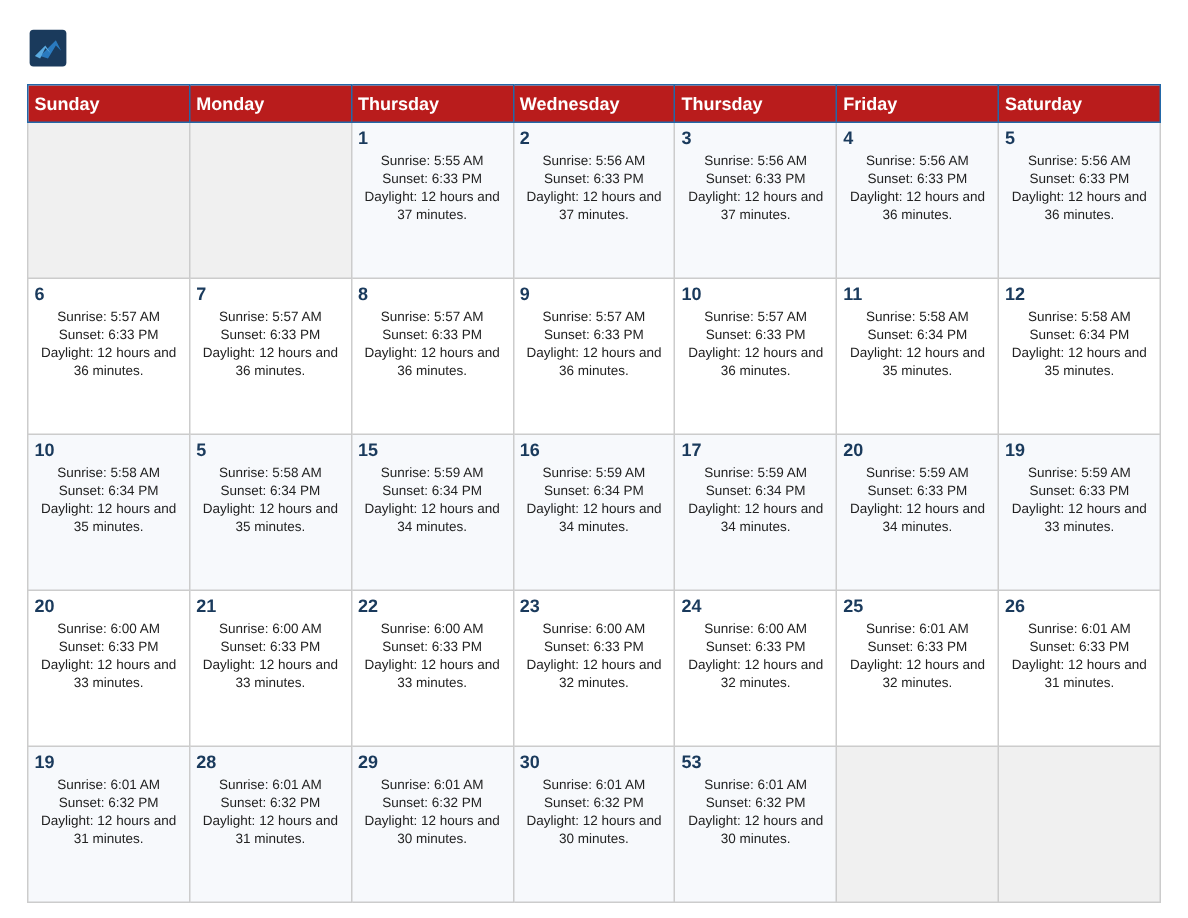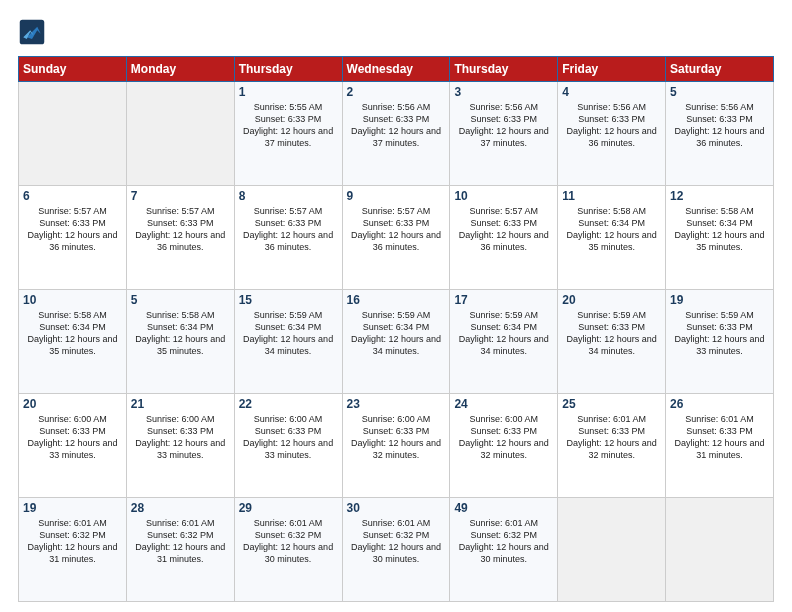--- a/index.html
+++ b/index.html
@@ -319,21 +319,21 @@
 Sunset: 6:32 PM
 Daylight: 12 hours and 30 minutes.</div>
           </td>
           <td>
             <span class="day-num">30</span>
             <div class="cell-text">Sunrise: 6:01 AM
 Sunset: 6:32 PM
 Daylight: 12 hours and 30 minutes.</div>
           </td>
           <td>
-            <span class="day-num">49</span>
+            <span class="day-num">53</span>
             <div class="cell-text">Sunrise: 6:01 AM
 Sunset: 6:32 PM
 Daylight: 12 hours and 30 minutes.</div>
           </td>
           <td class="empty"></td>
           <td class="empty"></td>
         </tr>
       </tbody>
   </table>
 </div>

